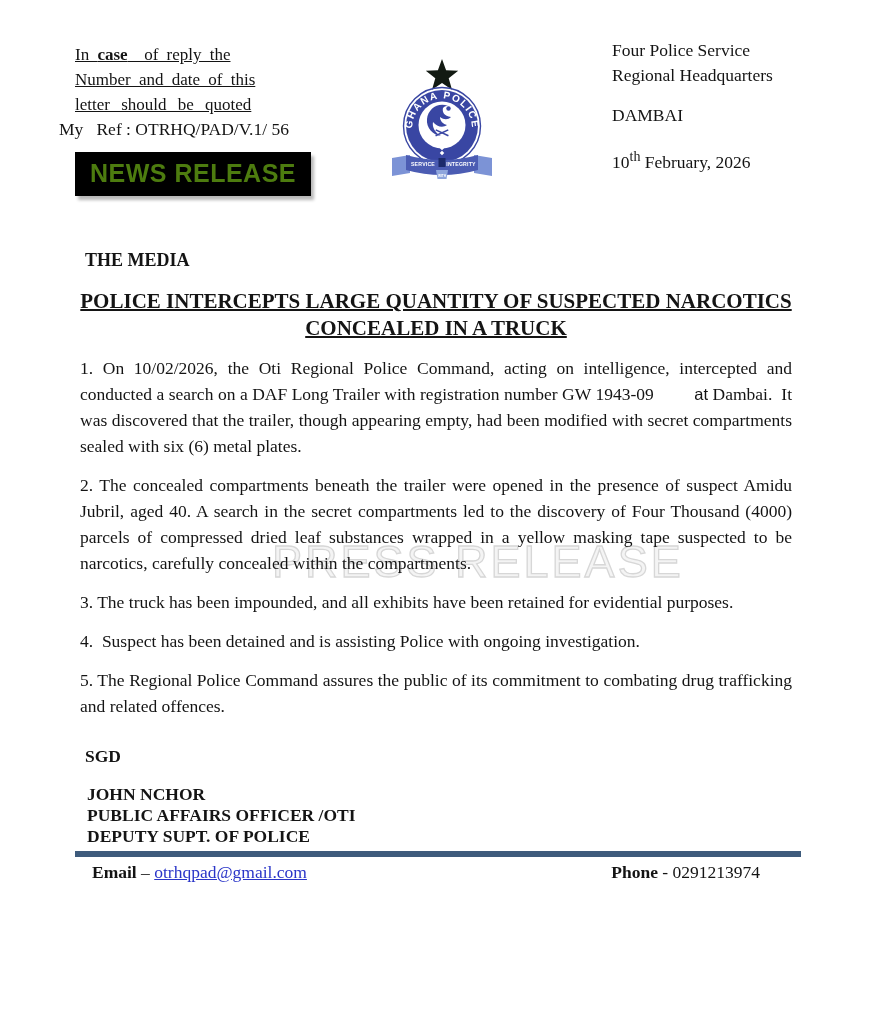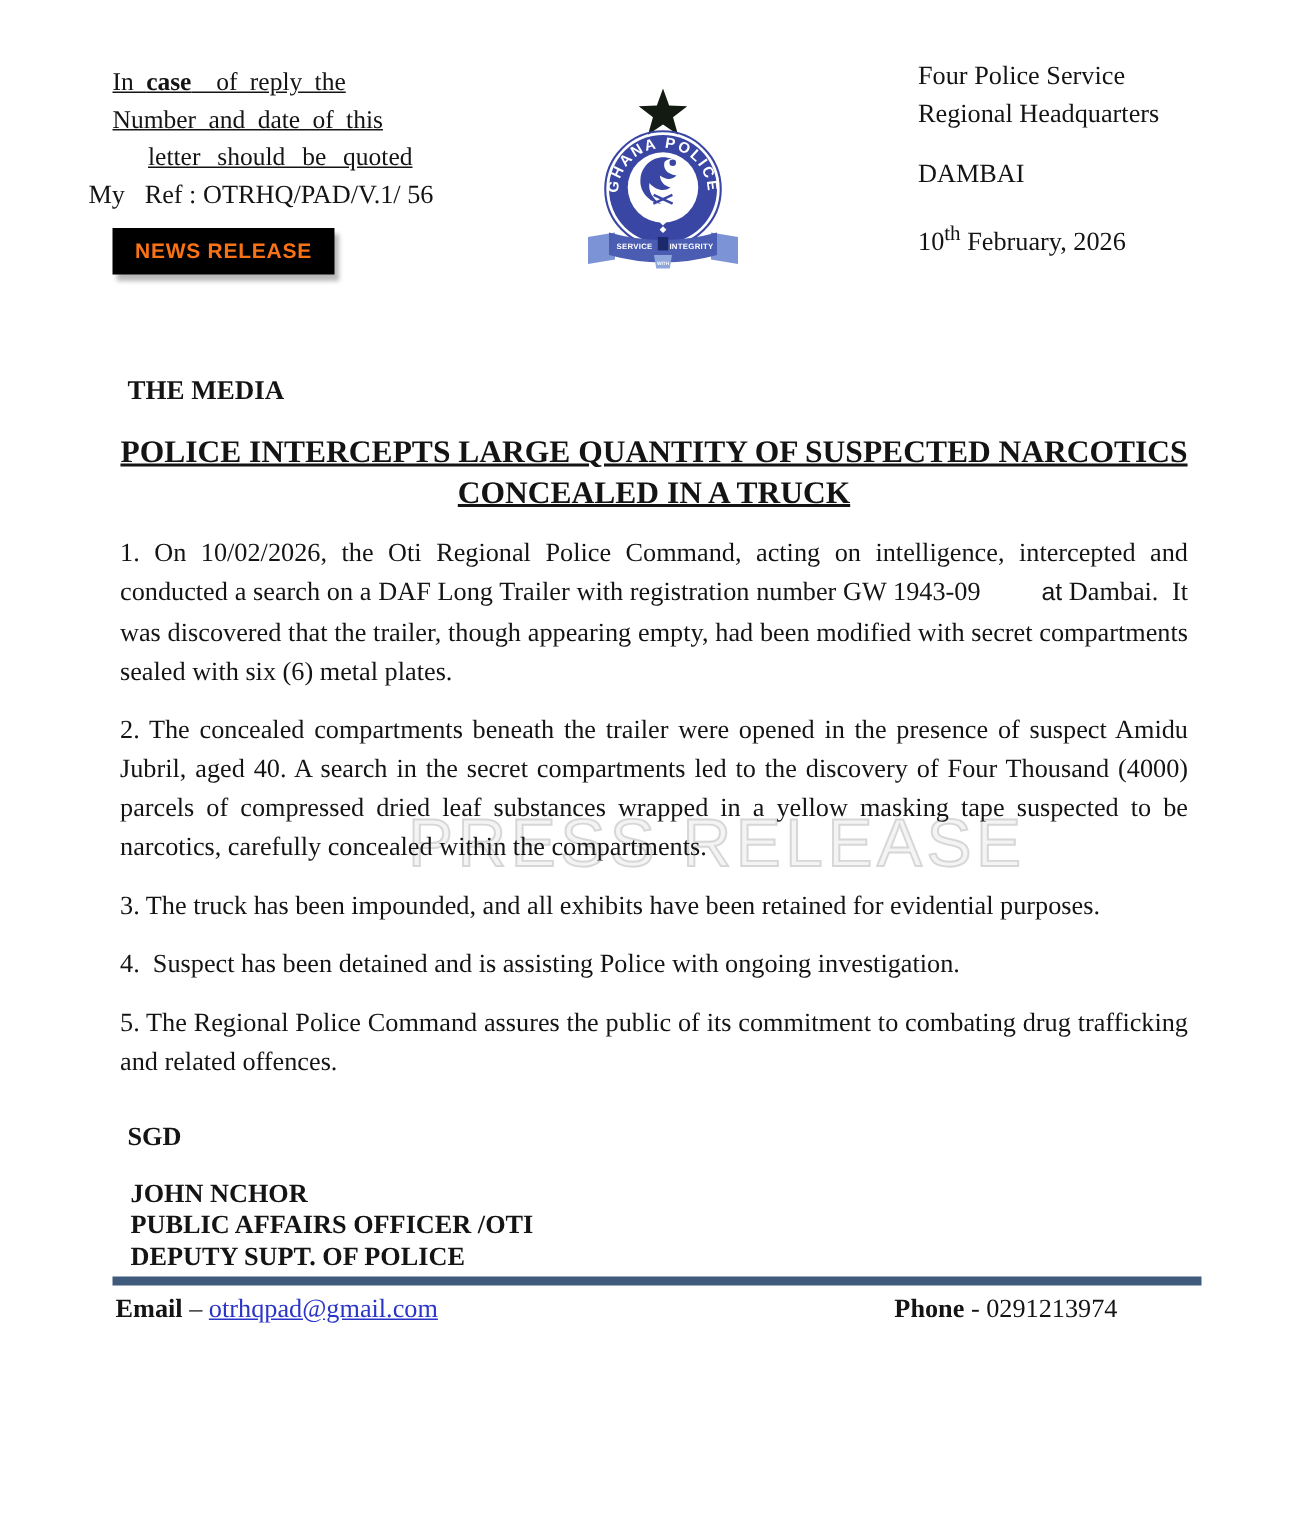--- a/index.html
+++ b/index.html
@@ -13,33 +13,33 @@
   }
   .page { position: relative; width: 874px; height: 758px; background: #fff; }
 
   
   .reply-note {
     position: absolute; left: 75px; top: 42px;
     font-size: 17px; line-height: 25px; width: 200px;
     word-spacing: 4px;
   }
   .reply-note .line { text-decoration: underline; white-space: pre-wrap; }
-  .reply-note .line3 { word-spacing: 7px; text-align: right; }
+  .reply-note .line3 { word-spacing: 7px; }
   .reply-note b { font-weight: bold; }
 
   .my-ref {
     position: absolute; left: 59px; top: 119px;
     font-size: 17.5px; white-space: pre-wrap;
   }
 
   .news-box {
     position: absolute; left: 75px; top: 152px;
-    background: #000; color: #f97316;
+    background: #000; color: #4d7c0f;
     font-family: "Liberation Sans", sans-serif;
-    font-weight: bold; font-size: 14px; letter-spacing: .5px;
+    font-weight: bold; font-size: 25px; letter-spacing: .5px;
     padding: 7px 15px 8px 15px;
     box-shadow: 3px 4px 3px rgba(0,0,0,.28);
   }
 
   .org-block {
     position: absolute; left: 612px; top: 38px;
     font-size: 17.5px; line-height: 25px;
   }
   .org-block .location { margin-top: 15px; }
   .org-block .date { margin-top: 16px; }
@@ -75,21 +75,21 @@
 
   .sgd { margin-top: 27px; font-weight: bold; font-size: 17.5px; margin-left: 5px; }
   .signature { margin-top: 17px; font-weight: bold; font-size: 17.5px; line-height: 21px; margin-left: 7px; }
 
   
   .footer-bar {
     position: absolute; left: 75px; top: 851px;
     width: 726px; height: 6px; background: #3e5b7c;
   }
   .footer-row {
-    position: absolute; left: 77px; top: 862px; width: 668px;
+    position: absolute; left: 92px; top: 862px; width: 668px;
     display: flex; justify-content: space-between;
     font-size: 17.5px;
   }
   .footer-row b { font-weight: bold; }
   .email-link { color: #2a35c8; text-decoration: underline; cursor: pointer; }
 
   
   .crest-arc-text { font-family: "Liberation Sans", sans-serif; font-weight: bold; fill: #fff; font-size: 10px; letter-spacing: 1.5px; }
   .ribbon-text { font-family: "Liberation Sans", sans-serif; fill: #fff; font-size: 5.2px; font-weight: bold; letter-spacing: .2px; }
   .ribbon-text-sm { font-family: "Liberation Sans", sans-serif; fill: #fff; font-size: 3.2px; font-weight: bold; }

